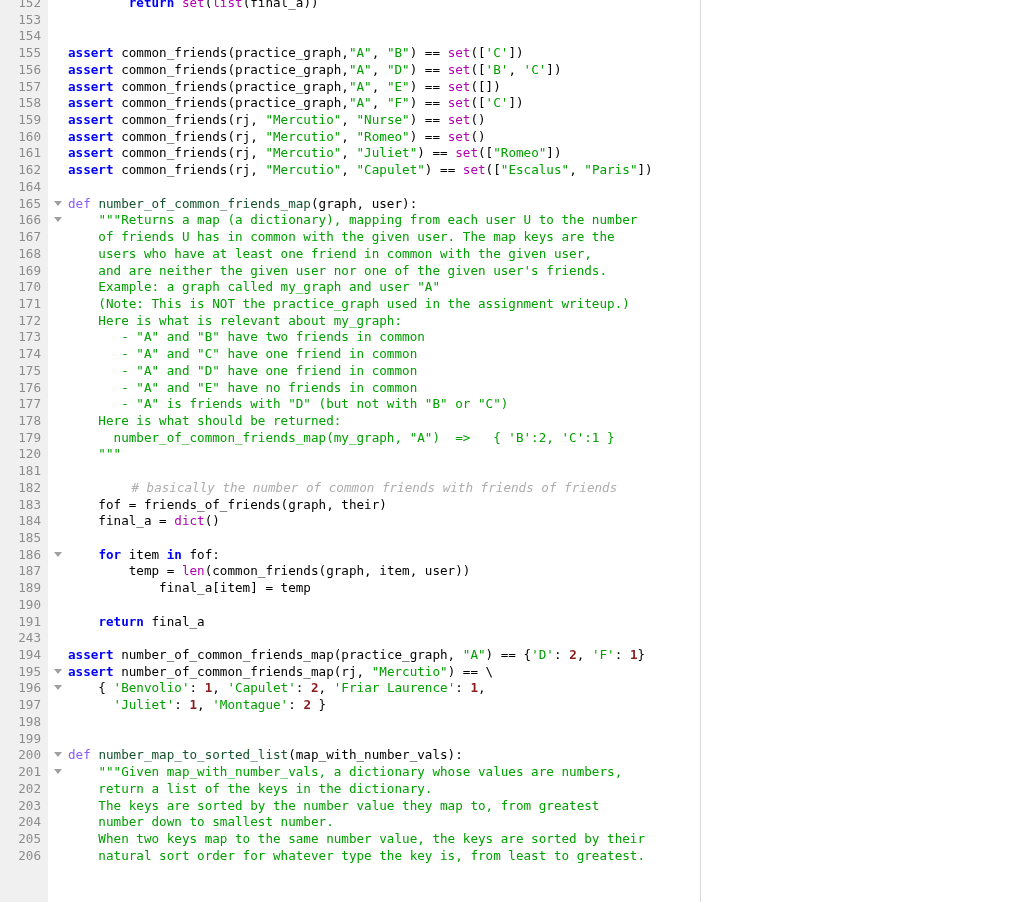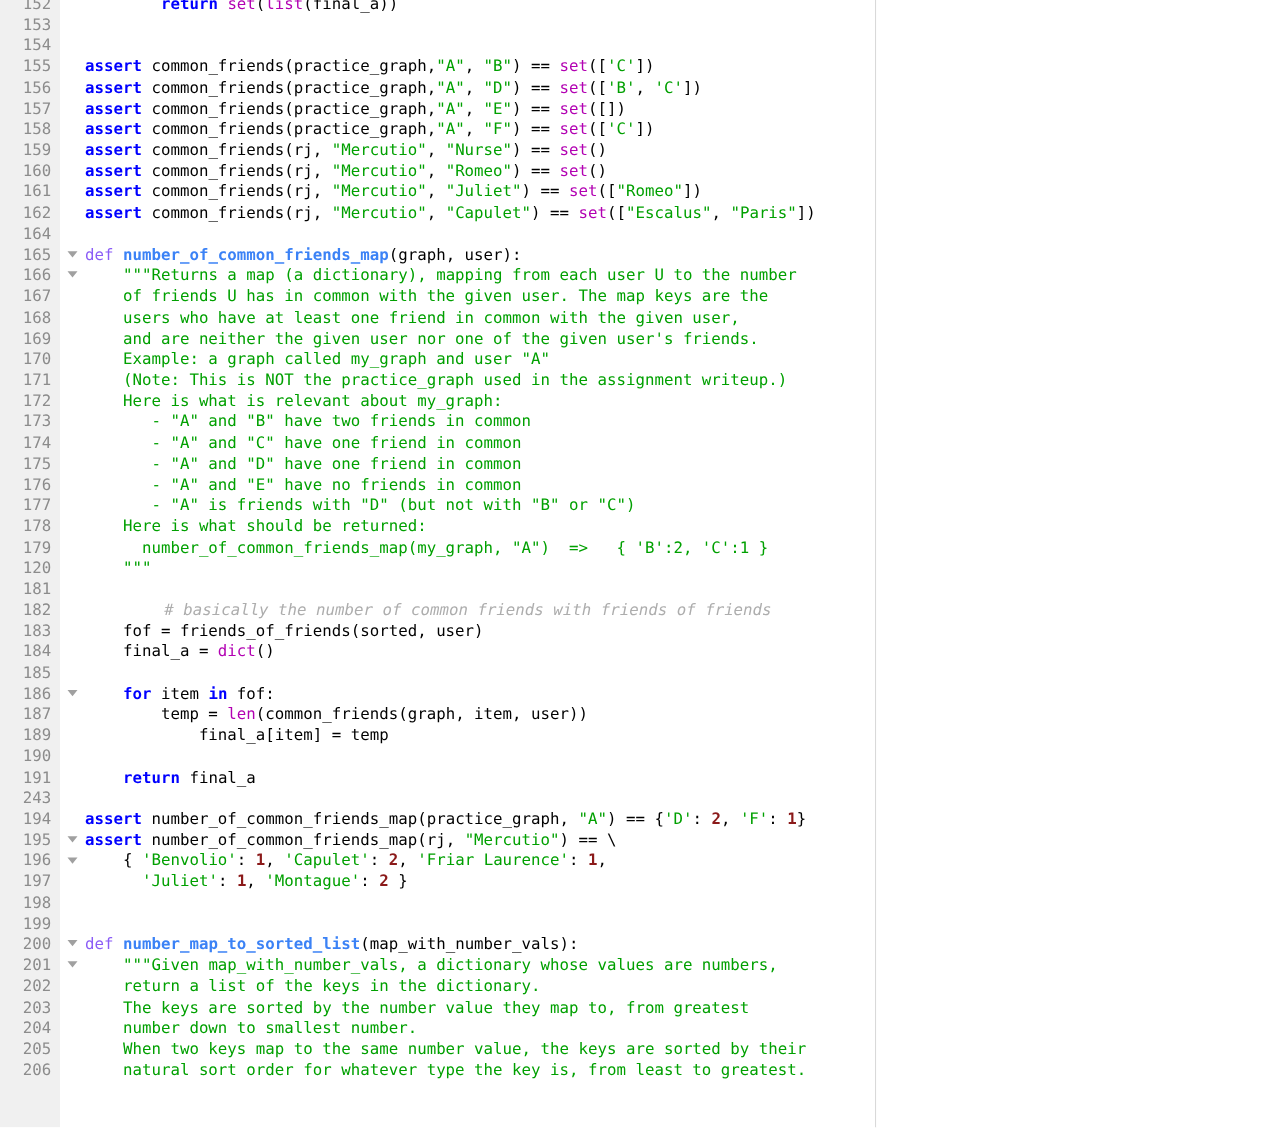--- a/index.html
+++ b/index.html
@@ -83,21 +83,21 @@
     flex: 1 1 auto;
     font-family: "DejaVu Sans Mono", monospace;
     font-size: 12.6px;
     color: #000000;
     white-space: pre;
     letter-spacing: 0.01px;
   }
   
   .t-kw   { color: #0000ff; font-weight: bold; }
   .t-def  { color: #8b5cf6; }
-  .t-fn   { color: #3b82f6; font-weight: bold; }
+  .t-fn   { color: #14532d; font-weight: normal; }
   .t-bi   { color: #b200b2; }
   .t-str  { color: #00a000; }
   .t-doc  { color: #00a000; }
   .t-com  { color: #adadad; font-style: italic; margin-left: 33px; }
   .t-num  { color: #8b1a1a; font-weight: bold; }
   .t-pl   { color: #000000; }
   
   #right-pane {
     position: relative;
     flex: 1 1 auto;
@@ -136,21 +136,21 @@
         <div class="code-line"><span class="ln">173</span><span class="fold"></span><span class="src"><span class="t-doc">       - "A" and "B" have two friends in common</span></span></div>
         <div class="code-line"><span class="ln">174</span><span class="fold"></span><span class="src"><span class="t-doc">       - "A" and "C" have one friend in common</span></span></div>
         <div class="code-line"><span class="ln">175</span><span class="fold"></span><span class="src"><span class="t-doc">       - "A" and "D" have one friend in common</span></span></div>
         <div class="code-line"><span class="ln">176</span><span class="fold"></span><span class="src"><span class="t-doc">       - "A" and "E" have no friends in common</span></span></div>
         <div class="code-line"><span class="ln">177</span><span class="fold"></span><span class="src"><span class="t-doc">       - "A" is friends with "D" (but not with "B" or "C")</span></span></div>
         <div class="code-line"><span class="ln">178</span><span class="fold"></span><span class="src"><span class="t-doc">    Here is what should be returned:</span></span></div>
         <div class="code-line"><span class="ln">179</span><span class="fold"></span><span class="src"><span class="t-doc">      number_of_common_friends_map(my_graph, "A")  =&gt;   { 'B':2, 'C':1 }</span></span></div>
         <div class="code-line"><span class="ln">120</span><span class="fold"></span><span class="src"><span class="t-doc">    """</span></span></div>
         <div class="code-line"><span class="ln">181</span><span class="fold"></span><span class="src"></span></div>
         <div class="code-line"><span class="ln">182</span><span class="fold"></span><span class="src"><span class="t-pl">    </span><span class="t-com"># basically the number of common friends with friends of friends</span></span></div>
-        <div class="code-line"><span class="ln">183</span><span class="fold"></span><span class="src"><span class="t-pl">    fof = friends_of_friends(sorted, user)</span></span></div>
+        <div class="code-line"><span class="ln">183</span><span class="fold"></span><span class="src"><span class="t-pl">    fof = friends_of_friends(graph, their)</span></span></div>
         <div class="code-line"><span class="ln">184</span><span class="fold"></span><span class="src"><span class="t-pl">    final_a = </span><span class="t-bi">dict</span><span class="t-pl">()</span></span></div>
         <div class="code-line"><span class="ln">185</span><span class="fold"></span><span class="src"></span></div>
         <div class="code-line"><span class="ln">186</span><span class="fold"><span class="tri"></span></span><span class="src"><span class="t-pl">    </span><span class="t-kw">for</span><span class="t-pl"> item </span><span class="t-kw">in</span><span class="t-pl"> fof:</span></span></div>
         <div class="code-line"><span class="ln">187</span><span class="fold"></span><span class="src"><span class="t-pl">        temp = </span><span class="t-bi">len</span><span class="t-pl">(common_friends(graph, item, user))</span></span></div>
         <div class="code-line"><span class="ln">189</span><span class="fold"></span><span class="src"><span class="t-pl">            final_a[item] = temp</span></span></div>
         <div class="code-line"><span class="ln">190</span><span class="fold"></span><span class="src"></span></div>
         <div class="code-line"><span class="ln">191</span><span class="fold"></span><span class="src"><span class="t-pl">    </span><span class="t-kw">return</span><span class="t-pl"> final_a</span></span></div>
         <div class="code-line"><span class="ln">243</span><span class="fold"></span><span class="src"></span></div>
         <div class="code-line"><span class="ln">194</span><span class="fold"></span><span class="src"><span class="t-kw">assert</span><span class="t-pl"> number_of_common_friends_map(practice_graph, </span><span class="t-str">"A"</span><span class="t-pl">) == {</span><span class="t-str">'D'</span><span class="t-pl">: </span><span class="t-num">2</span><span class="t-pl">, </span><span class="t-str">'F'</span><span class="t-pl">: </span><span class="t-num">1</span><span class="t-pl">}</span></span></div>
         <div class="code-line"><span class="ln">195</span><span class="fold"><span class="tri"></span></span><span class="src"><span class="t-kw">assert</span><span class="t-pl"> number_of_common_friends_map(rj, </span><span class="t-str">"Mercutio"</span><span class="t-pl">) == \</span></span></div>

